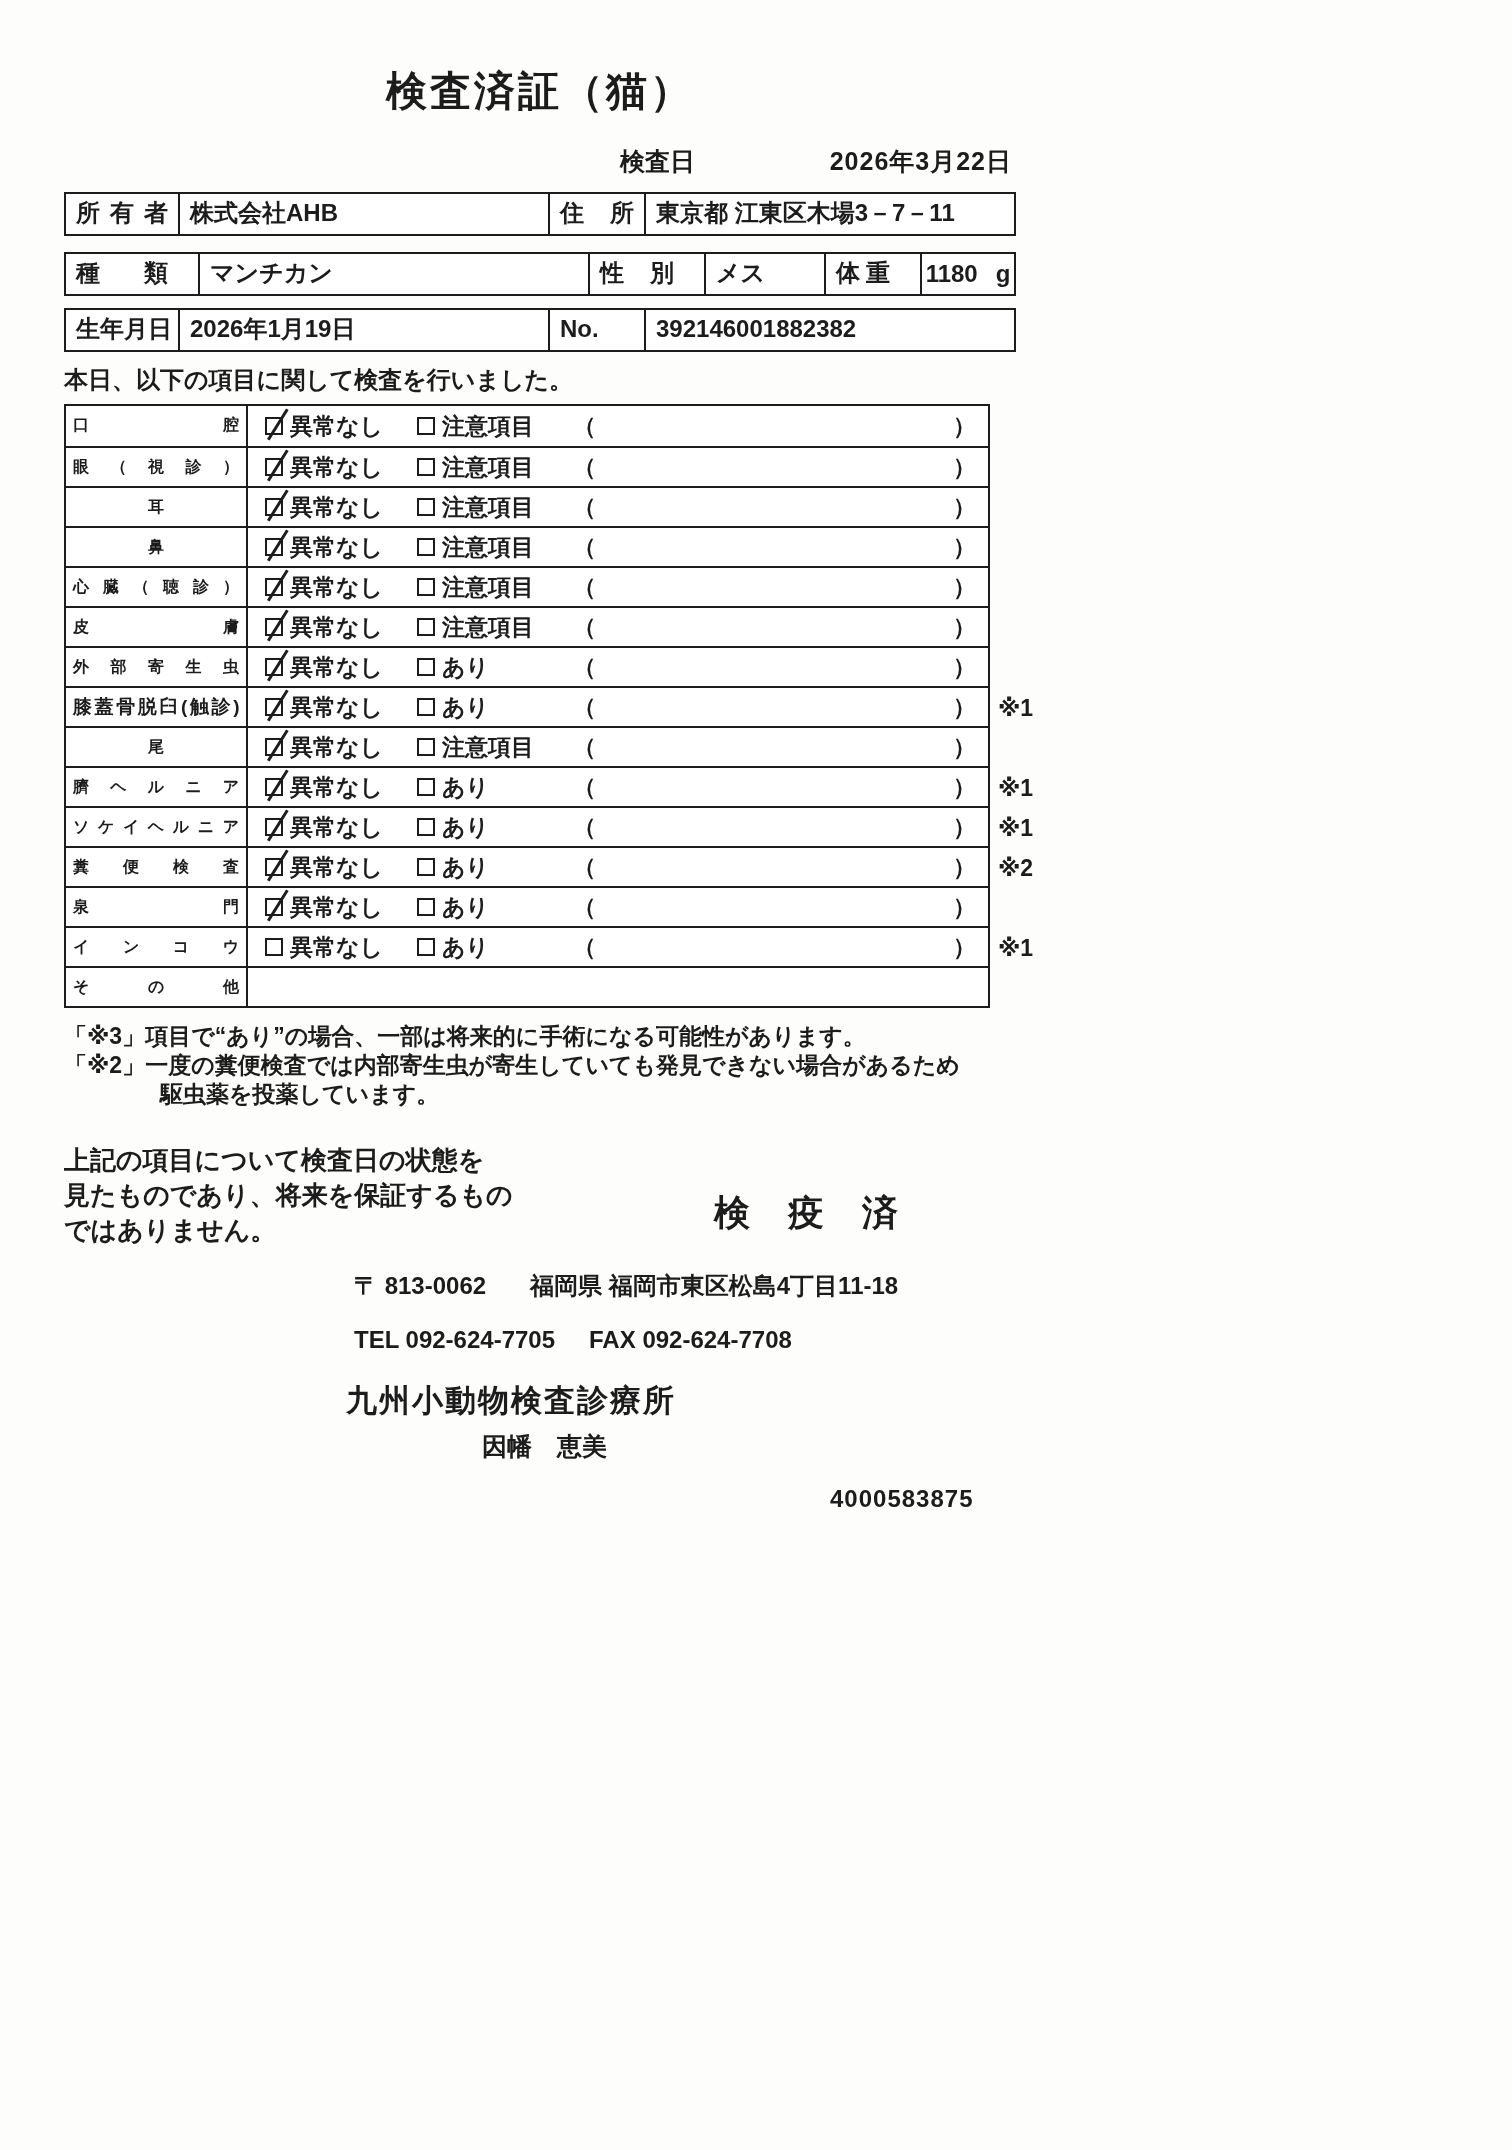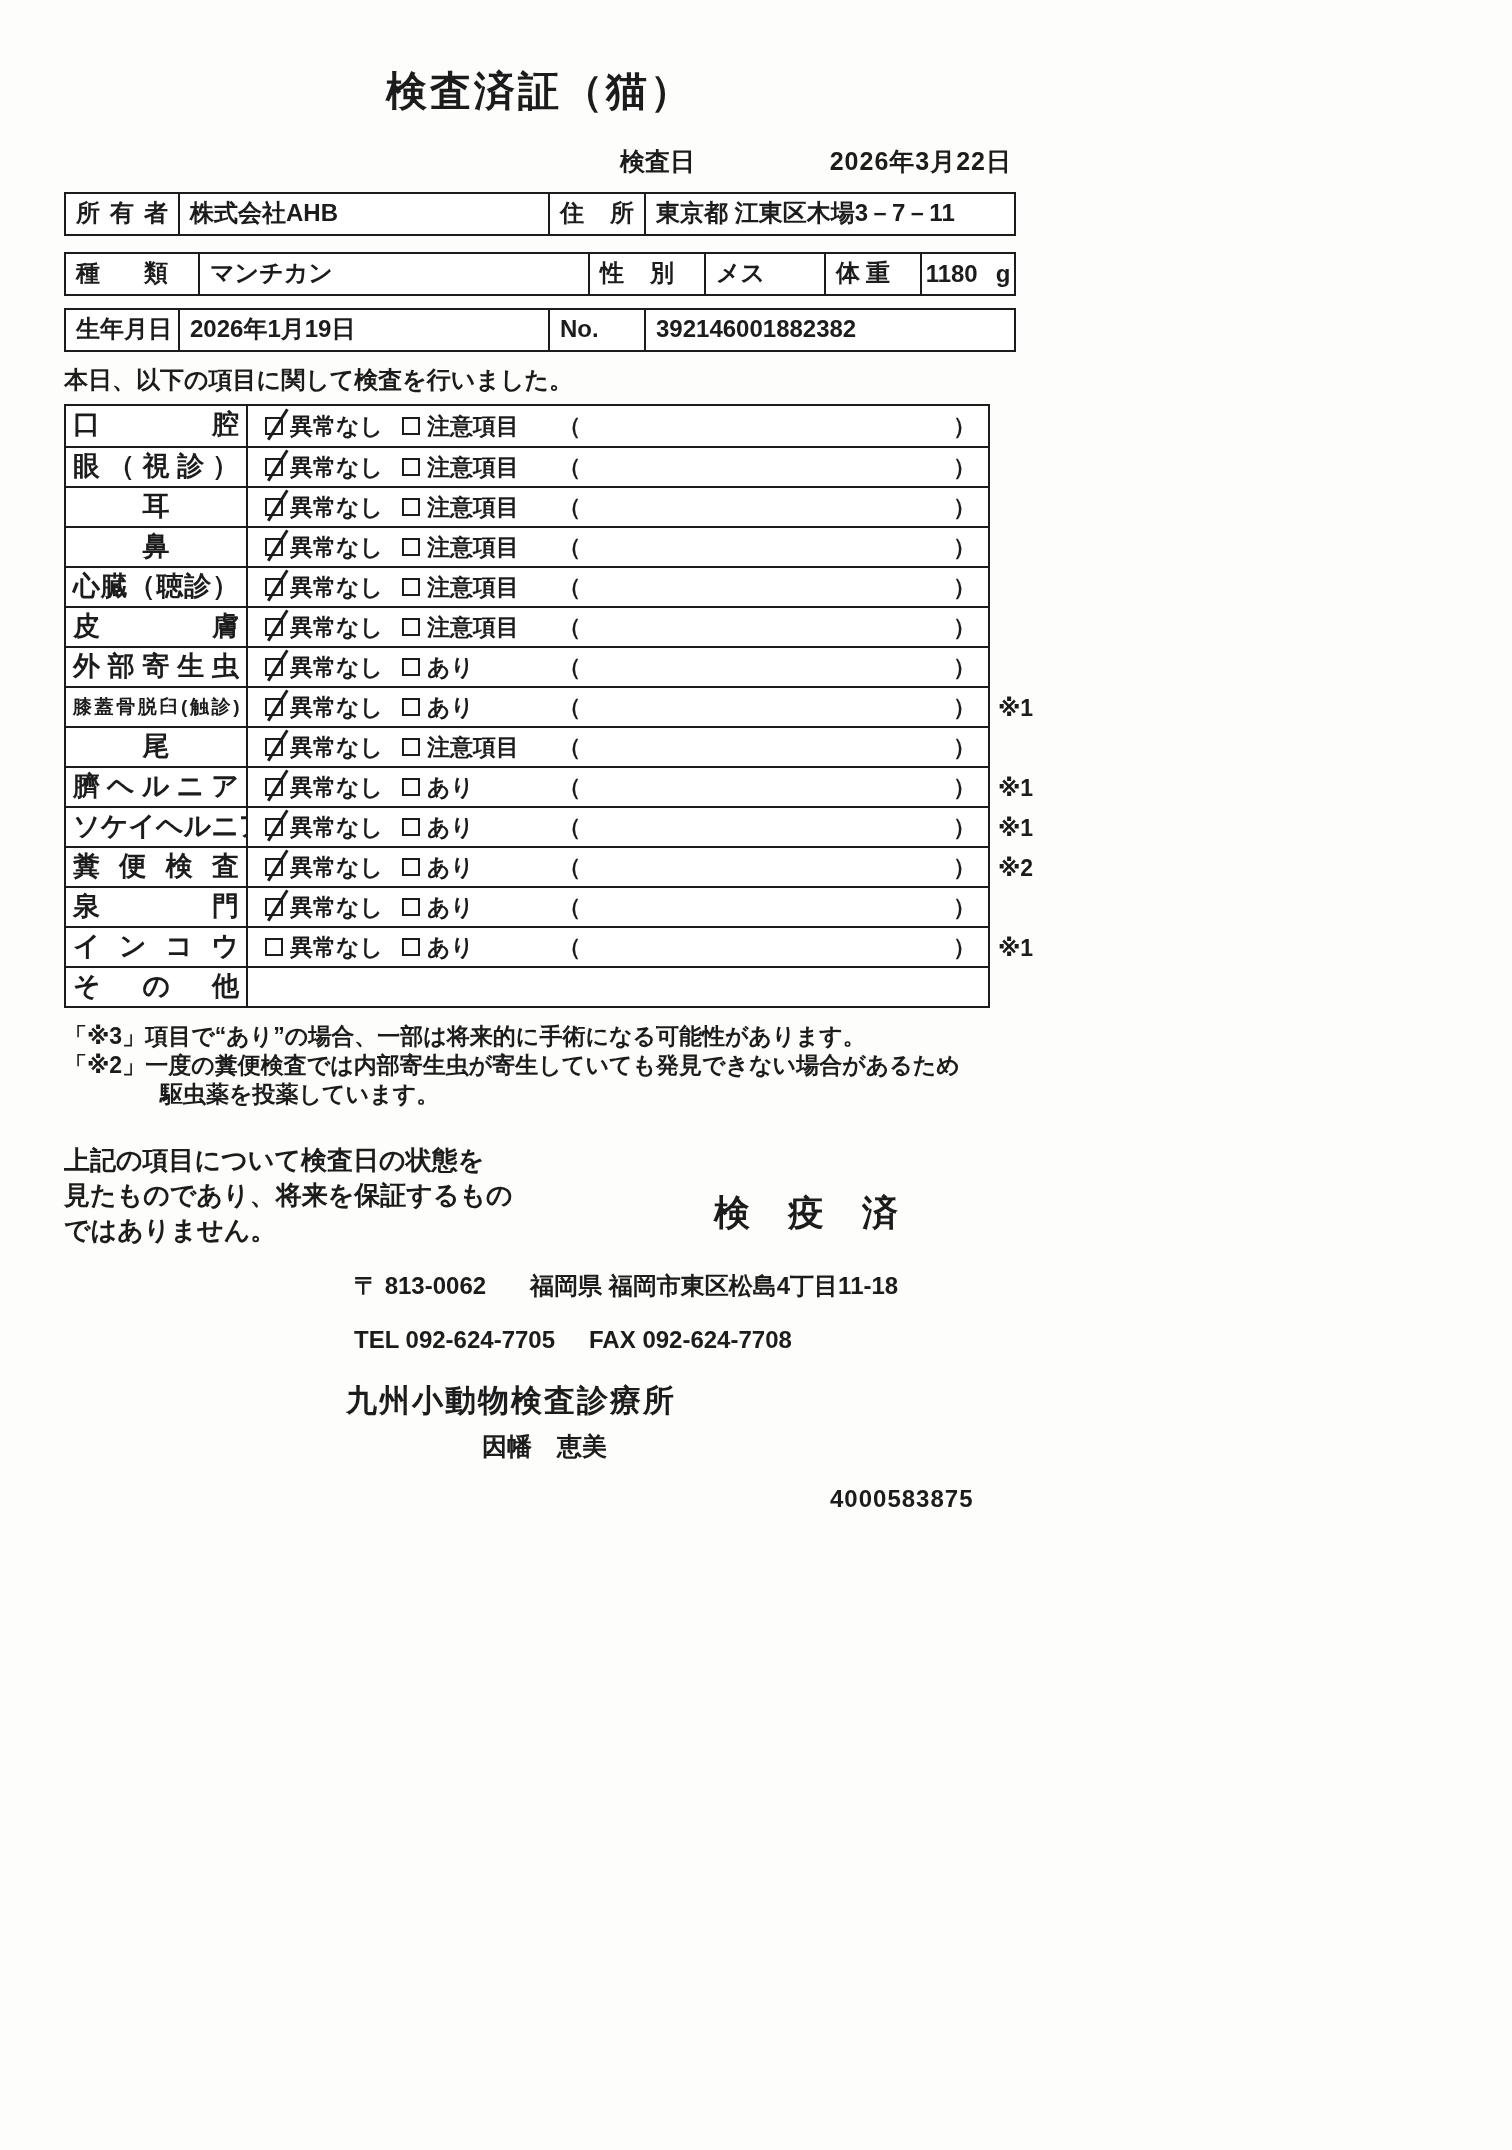--- a/index.html
+++ b/index.html
@@ -23,26 +23,26 @@
   .t1 { grid-template-columns: 112px 370px 96px 1fr; margin-top: 14px; }
   .t2 { grid-template-columns: 112px 370px 96px 100px 76px 1fr; margin-top: 16px; gap: 20px; }
   .t3 { grid-template-columns: 112px 370px 96px 1fr; margin-top: 12px; }
   .weight-cell { display: flex; align-items: center; justify-content: center; gap: 18px; padding-right: 14px; }
 
   .intro { margin-top: 12px; font-size: 24px; font-weight: 600; }
 
   .exam { position: relative; width: 926px; border: 2px solid #1c1c1c; margin-top: 8px; font-weight: 600; background: #fff; }
   .exam-row { position: relative; display: flex; height: 40px; border-top: 2px solid #1c1c1c; }
   .exam-row:first-child { border-top: none; }
-  .item-cell { width: 182px; border-right: 2px solid #1c1c1c; padding: 0 7px; font-size: 27px; line-height: 37px; text-align: justify; text-align-last: justify; white-space: nowrap; overflow: hidden; }
+  .item-cell { width: 182px; border-right: 2px solid #1c1c1c; padding: 0 7px; font-size: 16px; line-height: 37px; text-align: justify; text-align-last: justify; white-space: nowrap; overflow: hidden; }
   .item-cell.single { text-align-last: center; }
   .item-cell.tight { font-size: 19px; letter-spacing: -0.5px; }
   .content-cell { flex: 1; display: flex; align-items: center; padding-left: 17px; font-size: 23px; }
   .chk-group { display: flex; align-items: center; gap: 7px; }
-  .g1 { width: 137px; }
+  .g1 { width: 152px; }
   .g2 { width: 146px; }
   .box { position: relative; width: 18px; height: 18px; border: 2px solid #1c1c1c; flex: none; }
   .box.checked::after { content: ""; position: absolute; left: 0px; bottom: -6px; width: 3px; height: 36px; background: #1c1c1c; transform-origin: bottom left; transform: rotate(32deg); }
   .paren-open { margin-left: 10px; }
   .paren-close { margin-left: auto; margin-right: 12px; }
   .note { position: absolute; left: calc(100% + 10px); top: 0; line-height: 40px; font-size: 23px; white-space: nowrap; }
 
   .footnotes { margin-top: 14px; font-size: 23px; font-weight: 600; line-height: 29px; }
   .footnotes .indent { padding-left: 96px; }
 

